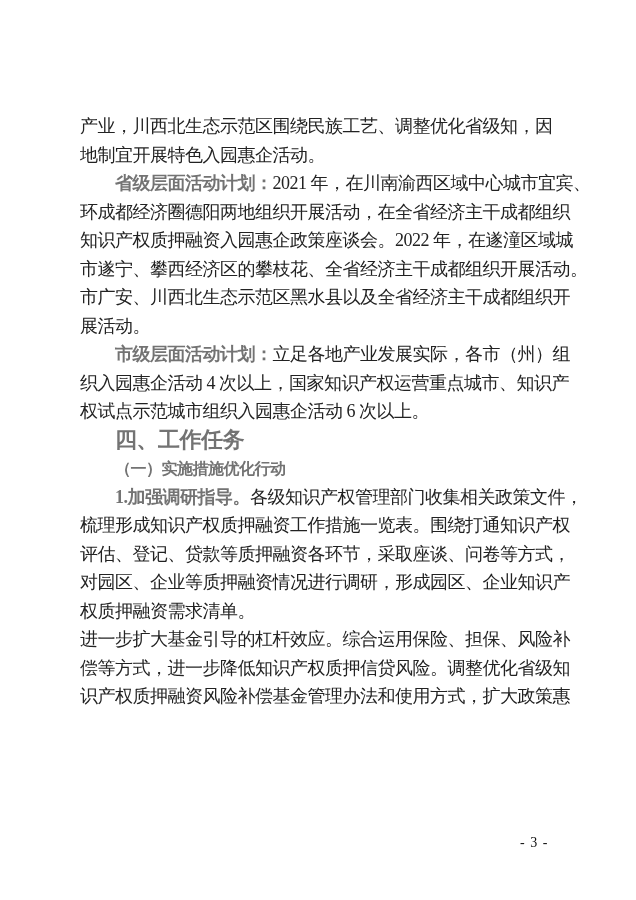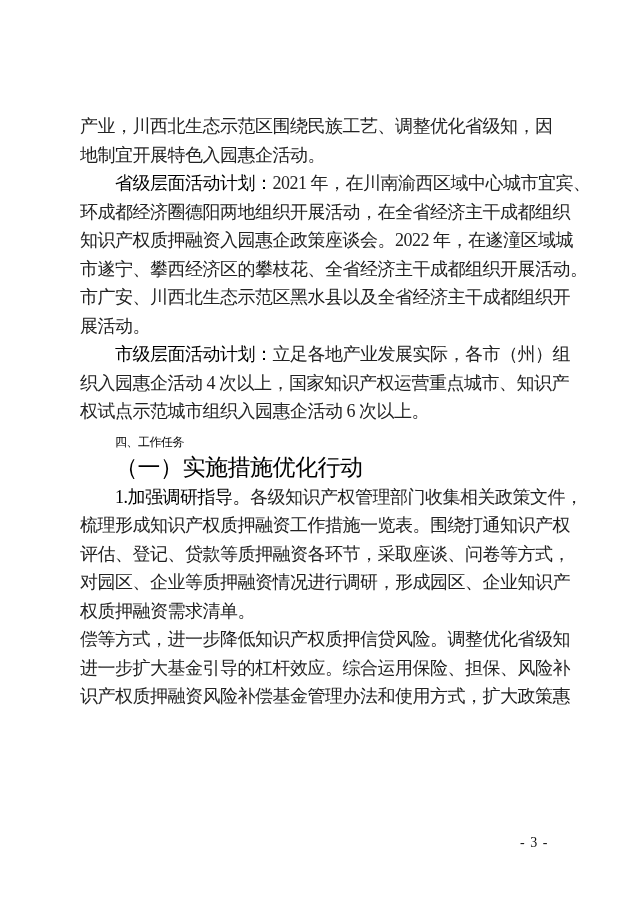--- a/index.html
+++ b/index.html
@@ -26,32 +26,32 @@
     line-height: 28.5px;
     font-size: 18px;
     color: #222222;
     white-space: nowrap;
     letter-spacing: -0.5px;
   }
   .line.indent {
     padding-left: 35px;
   }
   .lead {
-    font-weight: 400;
-    color: #000000;
+    font-weight: 700;
+    color: #737373;
     text-align: right;
   }
   .heading1 .lead {
     font-family: "Liberation Sans", "DejaVu Sans", sans-serif;
-    font-size: 12px;
+    font-size: 22px;
     margin-top: 30px;
   }
   .heading2 .lead {
     font-family: "Liberation Serif", "DejaVu Serif", serif;
-    font-size: 23px;
+    font-size: 16px;
   }
   .page-number {
     position: absolute;
     top: 834px;
     left: 520px;
     width: 60px;
     font-size: 14px;
     line-height: 18px;
     color: #111111;
     letter-spacing: 1px;
@@ -74,18 +74,18 @@
       <div class="line body indent"><span class="lead">市级层面活动计划：</span><span>立足各地产业发展实际，各市（州）组</span></div>
       <div class="line body"><span>织入园惠企活动 4 次以上，国家知识产权运营重点城市、知识产</span></div>
       <div class="line body"><span>权试点示范城市组织入园惠企活动 6 次以上。</span></div>
       <div class="line heading1 indent"><span class="lead">四、工作任务</span></div>
       <div class="line heading2 indent"><span class="lead">（一）实施措施优化行动</span></div>
       <div class="line body indent"><span class="lead">1.加强调研指导。</span><span>各级知识产权管理部门收集相关政策文件，</span></div>
       <div class="line body"><span>梳理形成知识产权质押融资工作措施一览表。围绕打通知识产权</span></div>
       <div class="line body"><span>评估、登记、贷款等质押融资各环节，采取座谈、问卷等方式，</span></div>
       <div class="line body"><span>对园区、企业等质押融资情况进行调研，形成园区、企业知识产</span></div>
       <div class="line body"><span>权质押融资需求清单。</span></div>
+      <div class="line body"><span>进一步扩大基金引导的杠杆效应。综合运用保险、担保、风险补</span></div>
       <div class="line body"><span>偿等方式，进一步降低知识产权质押信贷风险。调整优化省级知</span></div>
-      <div class="line body"><span>进一步扩大基金引导的杠杆效应。综合运用保险、担保、风险补</span></div>
       <div class="line body"><span>识产权质押融资风险补偿基金管理办法和使用方式，扩大政策惠</span></div>
     </div>
   <div class="page-number">- 3 -</div>
 </div>
 
 </body></html>

